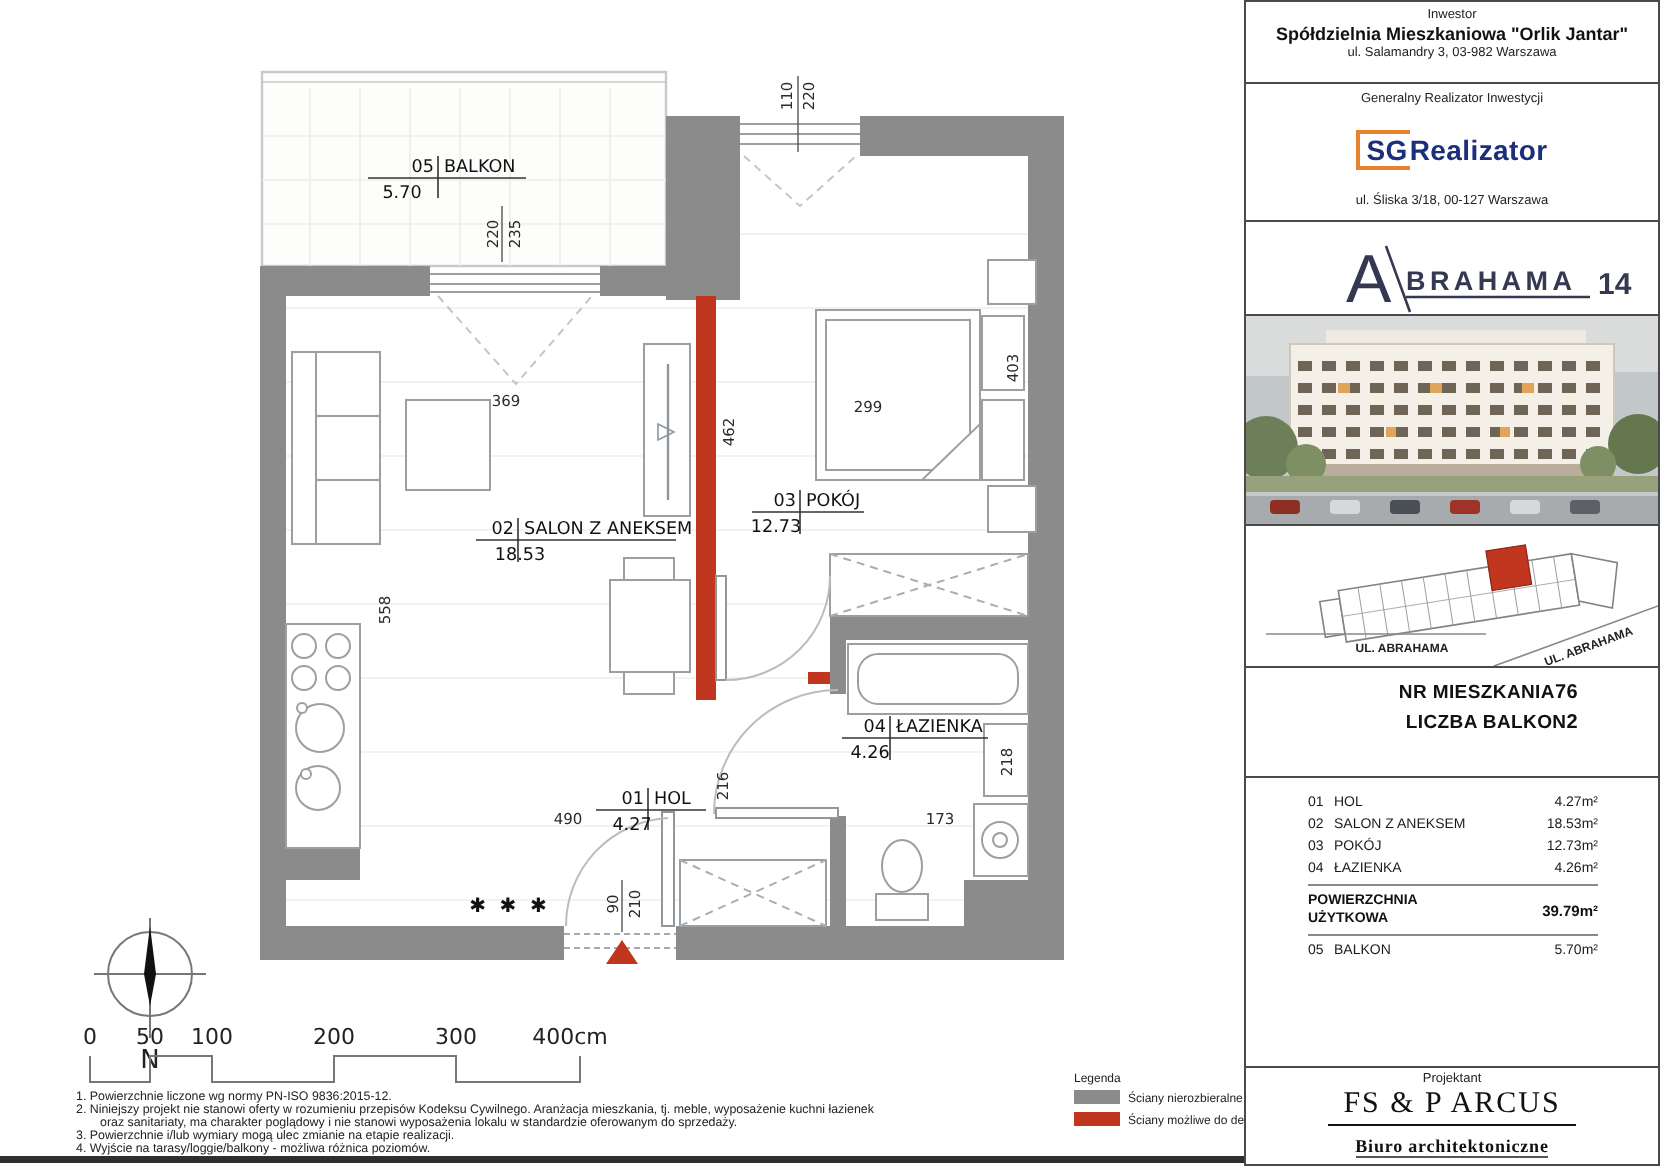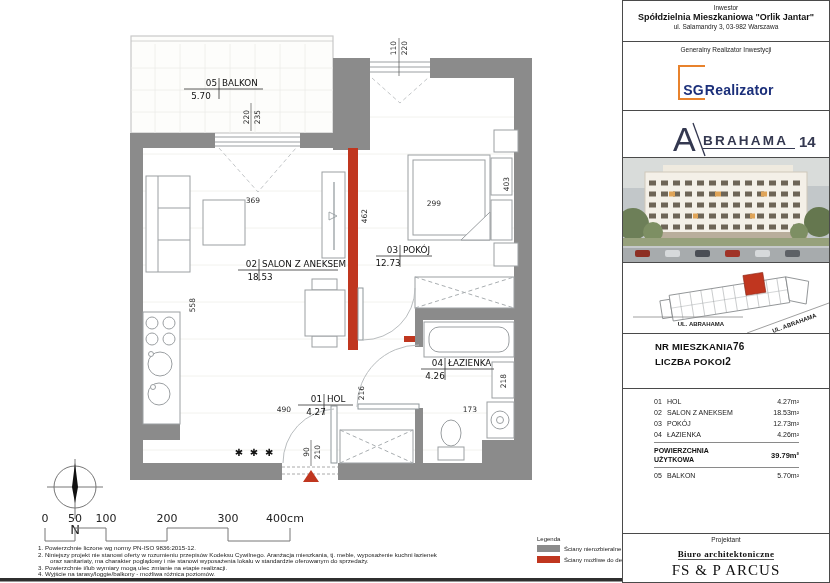--- a/index.html
+++ b/index.html
@@ -12,28 +12,28 @@
   
   .sidebar { position:absolute; left:622px; top:0; width:208px; height:583px;
              border:1px solid #4a4a4a; background:#fff; }
   .sbox { border-bottom:1px solid #4a4a4a; overflow:hidden; background:#fff; }
   .sb-investor { height:41px; text-align:center; padding-top:3px; }
   .sb-head { font-size:6.5px; color:#222; }
   .sb-name { font-size:9px; font-weight:bold; color:#111; margin-top:1px; }
   .sb-addr { font-size:6.5px; color:#222; margin-top:1px; }
   .sb-realizator { height:69px; text-align:center; padding-top:4px; }
   .sg-logo { margin-top:12px; font-size:14px; font-weight:bold; color:#1b2f7a; letter-spacing:0.2px; }
-  .sg-mark { display:inline-block; border:2px solid #e8822c; border-right:none; padding:15px 1px 0 3px; }
+  .sg-mark { display:inline-block; border:2px solid #e8822c; border-right:none; padding:0 1px 0 3px; }
   .sb-realizator .sb-addr { margin-top:12px; }
   .sb-logo { height:47px; }
   .sb-photo { height:105px; }
   .sb-siteplan { height:71px; }
   .sb-unit { height:55px; padding-top:5px; }
-  .u-row { display:flex; justify-content:flex-start; align-items:center;
-           padding:0 30px 0 32px; height:15px; font-weight:bold; font-size:9.5px;
+  .u-row { display:flex; justify-content:flex-end; align-items:center;
+           padding:0 40px 0 32px; height:15px; font-weight:bold; font-size:9.5px;
            letter-spacing:0.2px; color:#111; }
   .u-val { font-size:10px; }
   .sb-table { height:145px; padding-top:7px; }
   .t-row { display:flex; align-items:center; padding:0 30px 0 31px; height:11px;
            font-size:7px; color:#1a1a1a; }
   .t-no { width:13px; }
   .t-name { flex:1; }
   .t-val { text-align:right; }
   .t-total { display:flex; align-items:center; margin:2px 30px 2px 31px;
              border-top:1px solid #8a8a8a; border-bottom:1px solid #8a8a8a;
@@ -399,21 +399,21 @@
         <text class="streettxt" transform="translate(172,62) rotate(-20)">UL. ABRAHAMA</text>
       </svg>
     </div>
 
     <div class="sbox sb-unit">
       <div class="u-row">
         <span>NR MIESZKANIA</span>
         <span class="u-val">76</span>
       </div>
       <div class="u-row">
-        <span>LICZBA POKOI</span>
+        <span>LICZBA BALKON</span>
         <span class="u-val">2</span>
       </div>
     </div>
 
     <div class="sbox sb-table">
       <div class="t-row">
         <span class="t-no">01</span>
         <span class="t-name">HOL</span>
         <span class="t-val">4.27m²</span>
       </div>
@@ -438,19 +438,19 @@
       </div>
       <div class="t-row">
         <span class="t-no">05</span>
         <span class="t-name">BALKON</span>
         <span class="t-val">5.70m²</span>
       </div>
     </div>
 
     <div class="sbox sb-designer">
       <div class="sb-head">Projektant</div>
+      <div><span class="d-name">FS &amp; P ARCUS</span></div>
       <div><span class="d-sub">Biuro architektoniczne</span></div>
-      <div><span class="d-name">FS &amp; P ARCUS</span></div>
 
     </div>
 
   </div>
 </div>
 
 </body></html>

